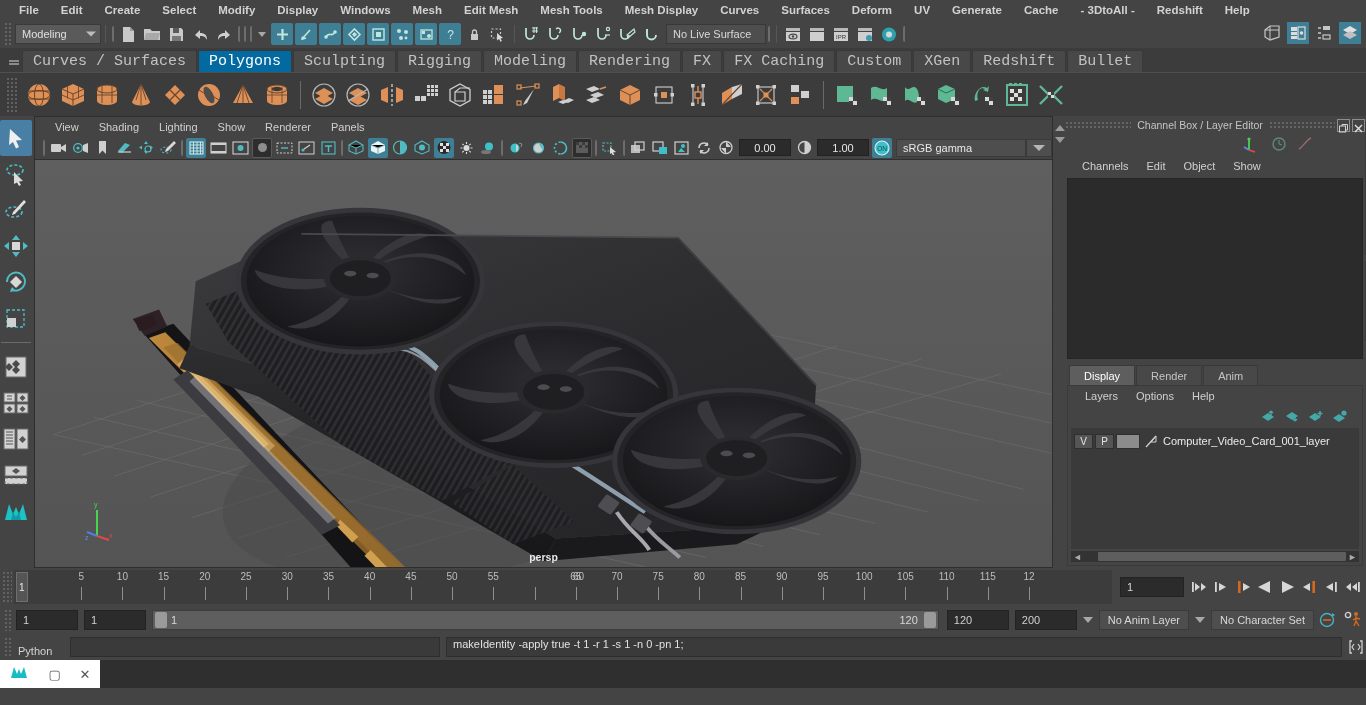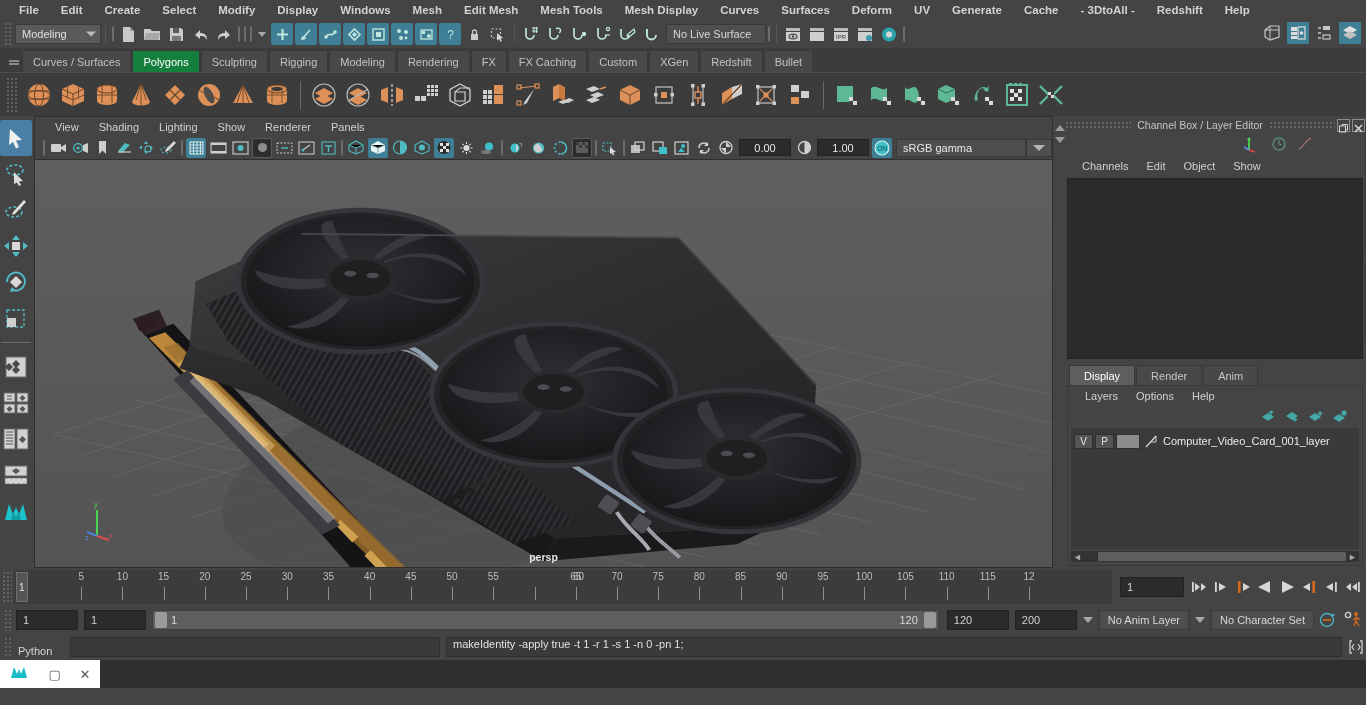--- a/index.html
+++ b/index.html
@@ -29,23 +29,23 @@
   .ico.box{background:#3f7f96;}
   .nolive{height:20px;width:100px;background:#4e4e4e;border:1px solid #383838;display:flex;align-items:center;
      padding-left:6px;font-size:11px;color:#d8d8d8;flex:none;margin-left:3px;}
   .tinyarw{width:0;height:0;border-left:4px solid transparent;border-right:4px solid transparent;border-top:5px solid #a8a8a8;margin:0 4px;flex:none;}
   .right-icons{position:absolute;right:4px;top:2px;display:flex;gap:2px;align-items:center;}
 
   
   .shelfbar{height:24px;background:#3c3c3c;display:flex;align-items:flex-end;padding-left:6px;}
   .shelf-grip{width:16px;height:22px;display:flex;align-items:center;justify-content:center;flex:none;}
   .shelf-grip i{display:block;width:10px;height:2px;background:#8a8a8a;box-shadow:0 3px 0 #8a8a8a;}
-  .stab{height:22px;line-height:22px;padding:0 10px;font-size:11px;color:#c2c2c2;background:#484848;
-     border:1px solid #393939;border-bottom:none;margin-right:1px;border-radius:2px 2px 0 0;white-space:nowrap;cursor:default;}
-  .stab.on{background:#15803d;color:#ffffff;}
+  .stab{height:22px;line-height:22px;padding:0 10px;font-size:15px;color:#c2c2c2;background:#484848;
+     border:1px solid #393939;border-bottom:none;margin-right:1px;border-radius:2px 2px 0 0;white-space:nowrap;cursor:default;font-family:Liberation Mono, monospace;}
+  .stab.on{background:#0369a1;color:#ffffff;}
 
   
   .shelfrow{height:44px;background:#3c3c3c;border-top:1px solid #4f4f4f;display:flex;align-items:center;padding-left:6px;}
   .shelfrow .sgrip{width:12px;height:36px;background:
      radial-gradient(circle at 2px 2px,#6a6a6a 1px,transparent 1.2px) 0 0/4px 4px;opacity:.8;margin-right:4px;flex:none;}
   .sico{width:34px;height:38px;flex:none;display:flex;align-items:center;justify-content:center;}
   .sico svg{display:block;}
   .shelf-sep{width:1px;height:28px;background:#6a6a6a;margin:0 6px;flex:none;}
 
   

